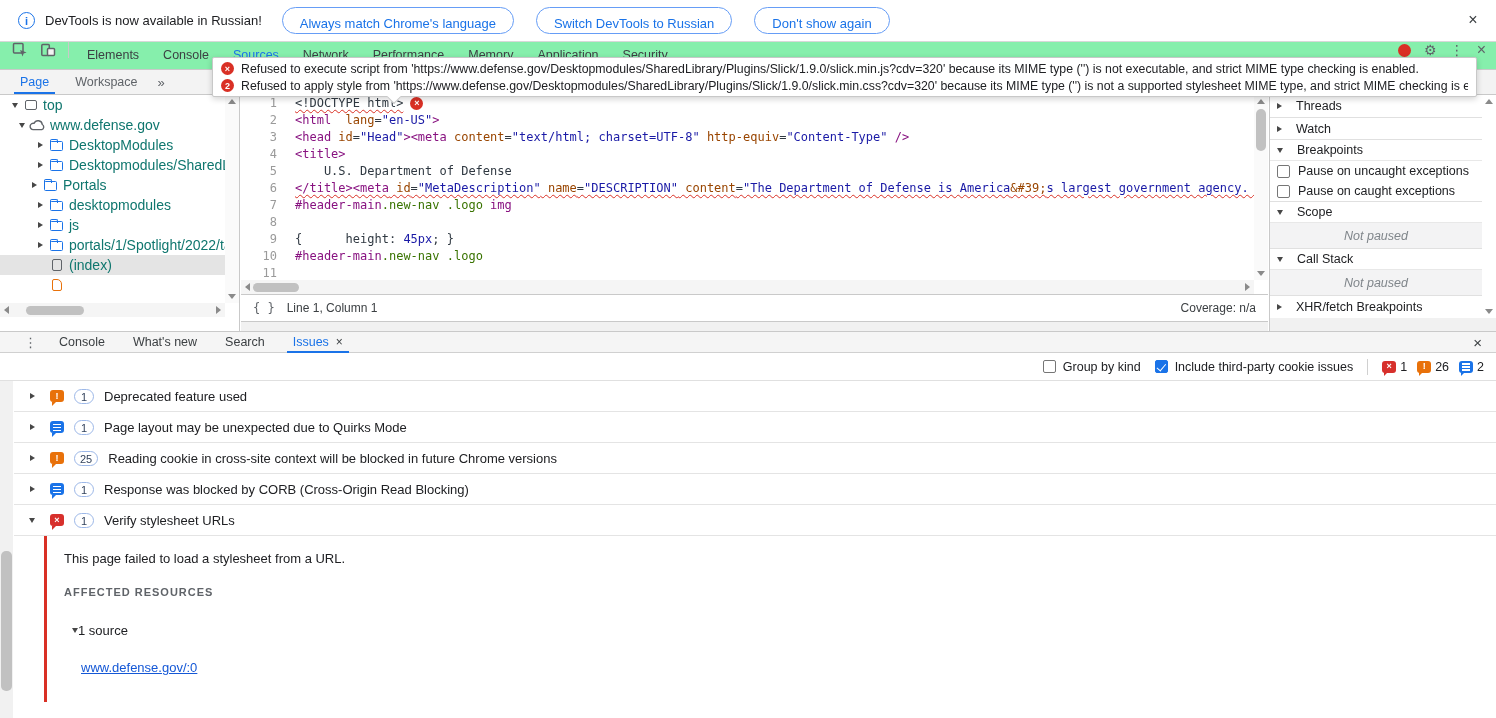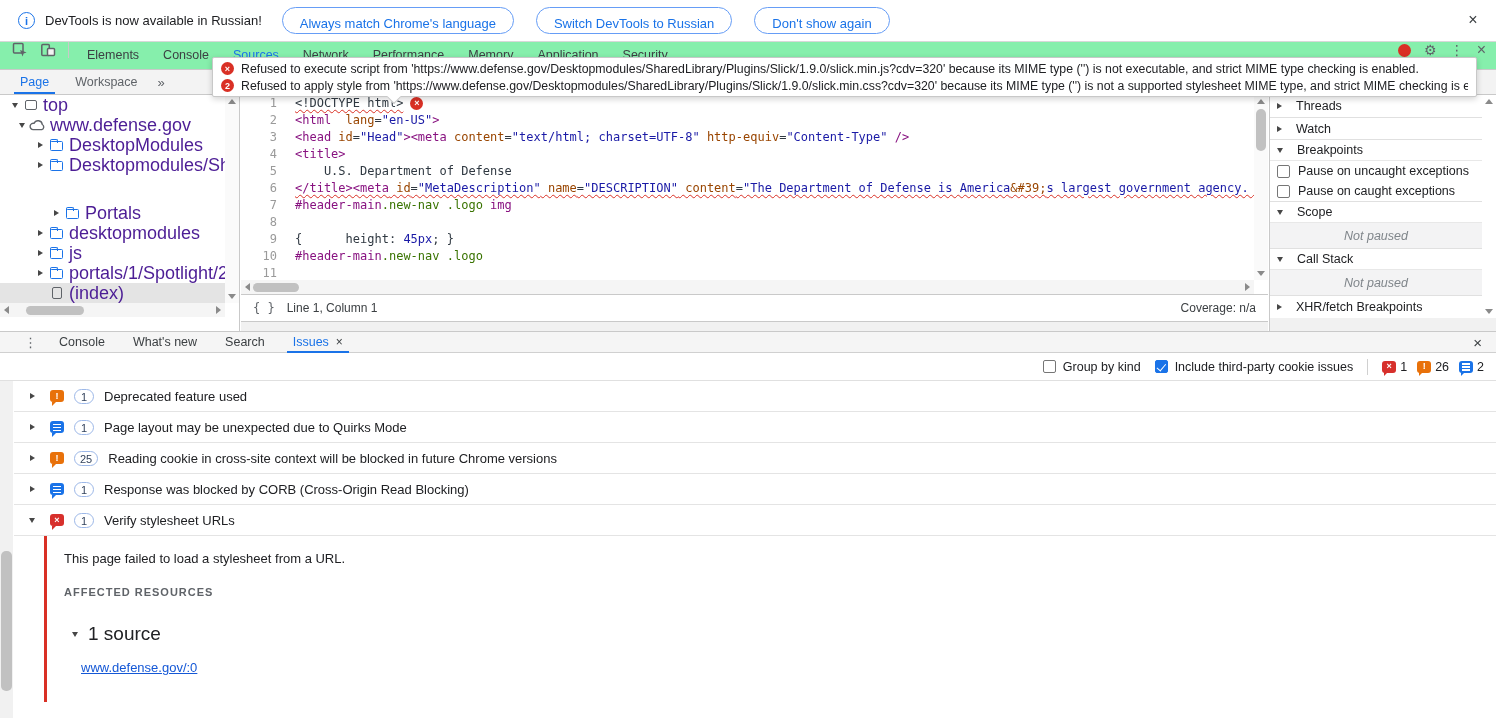--- a/index.html
+++ b/index.html
@@ -27,21 +27,21 @@
 .kebab{font-size:14px;color:#5f6368;line-height:1}
 .tb-close{font-size:16px;color:#5f6368;line-height:1}
 
 
 .sources{position:absolute;top:70px;left:0;right:0;height:261px;background:#fff}
 .left-panel{position:absolute;left:0;top:0;width:240px;height:100%;border-right:1px solid #c9c9c9;background:#fff;overflow:hidden}
 .left-tabs{height:25px;background:#f3f3f3;border-bottom:1px solid #c9c9c9;display:flex;align-items:center;padding-left:14px;font-size:12.5px;color:#5f6368}
 .ltab{padding:0 6px;height:24px;line-height:24px;margin-right:14px}
 .ltab.active{color:#1a73e8;box-shadow:inset 0 -2px 0 #1a73e8}
 .more-ic{color:#5f6368;font-size:13px;letter-spacing:-1px}
-.tree{position:absolute;top:25px;left:0;right:14px;bottom:28px;overflow:hidden;font-size:18px;color:#4c1d95}
+.tree{position:absolute;top:25px;left:0;right:14px;bottom:28px;overflow:hidden;font-size:14px;color:#0f766e}
 .tree-row{height:20px;display:flex;align-items:center;white-space:nowrap}
 .tree-row.selected{background:#e4e4e4}
 .exp{width:13px;display:flex;align-items:center;justify-content:center;flex:none}
 .tri{width:0;height:0;display:inline-block}
 .tri-r{border-top:3.5px solid transparent;border-bottom:3.5px solid transparent;border-left:5.5px solid #474747}
 .tri-d{border-left:3.5px solid transparent;border-right:3.5px solid transparent;border-top:5.5px solid #474747}
 .nico{width:19px;display:flex;align-items:center;justify-content:center;flex:none}
 .ic-frame{width:12px;height:10px;border:1.5px solid #5f6368;border-radius:2px}
 .ic-folder{width:13px;height:10px;border:1.5px solid #1a73e8;border-radius:1.5px;position:relative;margin-top:2px}
 .ic-folder::before{content:"";position:absolute;top:-3.5px;left:-1.5px;width:6px;height:3px;border:1.5px solid #1a73e8;border-bottom:none;border-radius:2px 2px 0 0}
@@ -112,21 +112,21 @@
 .blines{position:absolute;left:3px;right:3px;top:2.8px;height:1.6px;background:#fff;box-shadow:0 3px 0 #fff,0 6px 0 #fff}
 .c-err{color:#d7302c}.c-brk{color:#e8710a}.c-info{color:#1a73e8}
 #issues-list{position:absolute;top:49px;left:14px;right:0;bottom:0;overflow:hidden}
 .issue-row{height:31px;border-bottom:1px solid #e4e4e4;display:flex;align-items:center;padding-left:10px;gap:10px;font-size:13px;color:#202124}
 .issue-row .exp{width:16px}
 .pill{min-width:20px;padding:0 5px;height:15px;border:1px solid #9db8e8;border-radius:8px;font-size:11px;line-height:14px;color:#33435c;text-align:center;flex:none}
 #issue-detail{position:relative;height:170px}
 .red-line{position:absolute;left:30px;top:0;width:2.5px;height:166px;background:#d93025}
 .detail-p{position:absolute;left:50px;top:15px;font-size:13px;color:#202124}
 .detail-h{position:absolute;left:50px;top:50px;font-size:11px;color:#5f6368;letter-spacing:1px;font-weight:700}
-.src-row{position:absolute;left:58px;top:87px;display:flex;align-items:center;gap:10px;font-size:19px;color:#202124}
+.src-row{position:absolute;left:58px;top:87px;display:flex;align-items:center;gap:0;font-size:13px;color:#202124}
 .src-row .tri-d{border-left-width:3.5px;border-right-width:3.5px;border-top-width:5.5px}
 .src-link{position:absolute;left:67px;top:124px;font-size:13px;color:#1558d6;text-decoration:underline}
 .drawer-scroll{position:absolute;left:0;top:49px;width:13px;bottom:0;background:#f1f1f1}
 .drawer-scroll .thumb{left:1px;right:1px;top:170px;height:140px;background:#c1c1c1}
 
 
 .popup{position:absolute;left:212px;top:57px;width:1265px;background:#fff;border:1px solid #c8c8c8;border-radius:2px;box-shadow:0 2px 6px rgba(0,0,0,.18);padding:2px 8px;z-index:40;font-size:12.3px;color:#202124}
 .p-row{display:flex;align-items:center;gap:7px;height:17px;white-space:nowrap;overflow:hidden}
 .popup-arrow{position:absolute;left:176px;bottom:-6px;width:10px;height:10px;background:#fff;border-right:1px solid #c8c8c8;border-bottom:1px solid #c8c8c8;transform:rotate(45deg)}
 </style>
@@ -218,21 +218,21 @@
         </div>
         <div class="tree-row" style="padding-left: 34px;">
           <span class="exp">
             <span class="tri tri-r"></span>
           </span>
           <span class="nico">
             <span class="ic-folder"></span>
           </span>
           <span class="tlabel">Desktopmodules/SharedLib</span>
         </div>
-        <div class="tree-row" style="padding-left: 50px; margin-top: 28px;">
+        <div class="tree-row" style="padding-left: 28px;">
           <span class="exp">
             <span class="tri tri-r"></span>
           </span>
           <span class="nico">
             <span class="ic-folder"></span>
           </span>
           <span class="tlabel">Portals</span>
         </div>
         <div class="tree-row" style="padding-left: 34px;">
           <span class="exp">

